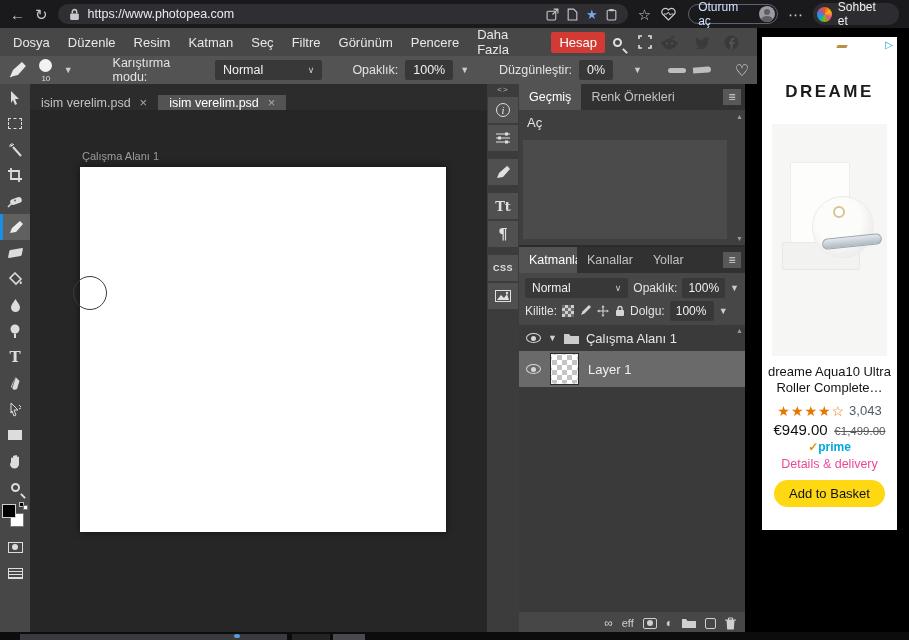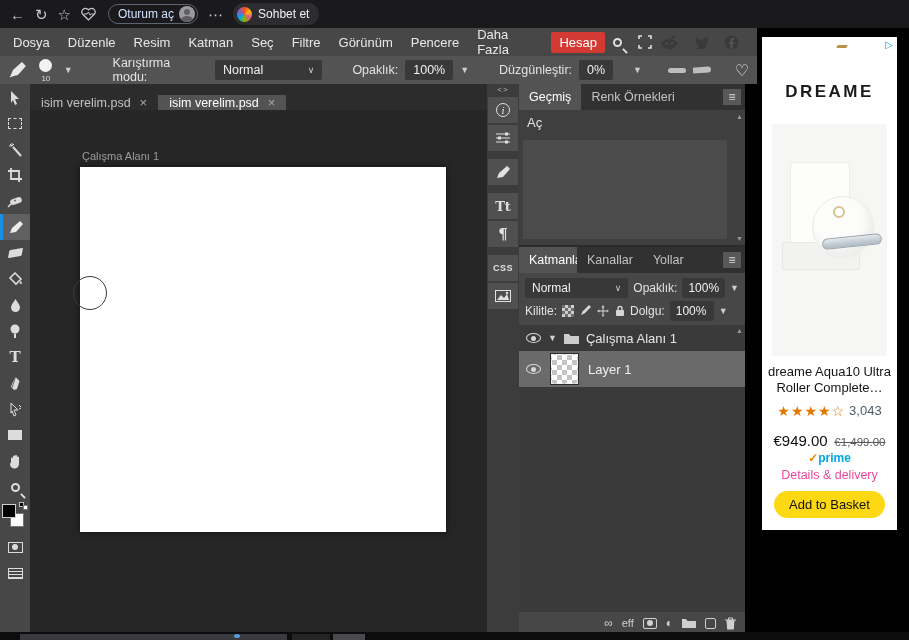--- a/index.html
+++ b/index.html
@@ -139,21 +139,21 @@
   .dock-base{position:absolute;left:10px;top:118px;width:78px;height:28px;background:#f2f2f0;border:1px solid #e8e8e6;border-radius:2px}
   .robot{position:absolute;left:40px;top:72px;width:62px;height:62px;background:#fcfcfb;border:1px solid #eaeae8;
          border-radius:50%;box-shadow:inset -5px -7px 10px rgba(0,0,0,.06)}
   .robot-dial{position:absolute;left:20px;top:9px;width:12px;height:12px;border-radius:50%;border:2px solid #d9c48e;background:#fff}
   .roller{position:absolute;left:50px;top:112px;width:60px;height:11px;border-radius:6px;
           background:linear-gradient(#e3e8ec,#aeb9c2);transform:rotate(-6deg);border:1px solid #9aa6af}
   .ad-title{padding:0 6px;font-size:13px;line-height:1.25;color:#131313;font-weight:normal}
   .ad-stars{margin-top:6px;display:flex;justify-content:center;gap:4px;align-items:center}
   .stars{color:#e77600;font-size:14px;letter-spacing:1px}
   .rcount{color:#4b5b66;font-size:13px}
-  .ad-price{margin-top:13px}
+  .ad-price{margin-top:2px}
   .price{font-size:15px;color:#0f1111}
   .oldprice{font-size:11.5px;color:#565959;text-decoration:line-through;margin-left:3px}
   .primerow{margin-top:2px;font-size:12px}
   .pcheck{color:#e88b00;font-weight:bold}
   .pword{color:#00a8e1;font-weight:bold}
   .delivery{margin-top:3px;color:#ec4899;font-size:12.5px}
   .cta{display:inline-block;margin-top:9px;background:#ffd814;border-radius:15px;padding:6px 15px;
        color:#0f1111;font-size:13px}
 
   
@@ -166,20 +166,40 @@
   svg{display:block}
 </style>
 </head>
 <body>
 
 <div class="screen">
 
   <div class="bbar">
     <span class="bicon">←</span>
     <span class="bicon">↻</span>
+    <div class="urlpill">
+      <svg class="pill-ic" viewBox="0 0 12 12">
+          <rect x="2" y="5" width="8" height="6" rx="1" fill="#c9c9cc"></rect>
+          <path d="M4 5V3.5a2 2 0 014 0V5" stroke="#c9c9cc" fill="none" stroke-width="1.4"></path>
+        </svg>
+      <span>https://www.photopea.com</span>
+      <span class="spacer"></span>
+      <svg class="pill-ic" viewBox="0 0 12 12">
+          <rect x="1" y="3" width="8" height="8" rx="1" fill="none" stroke="#c9c9cc"></rect>
+          <path d="M6 6l5-5M7 1h4v4" stroke="#c9c9cc" fill="none"></path>
+        </svg>
+      <svg class="pill-ic" viewBox="0 0 12 12">
+          <path d="M2 1h5l3 3v7H2z" fill="none" stroke="#c9c9cc"></path>
+        </svg>
+      <span class="star-blue">★</span>
+      <svg class="pill-ic" viewBox="0 0 12 12">
+          <rect x="2" y="2" width="8" height="9" rx="1" fill="none" stroke="#c9c9cc"></rect>
+          <rect x="4" y="1" width="4" height="2" fill="#c9c9cc"></rect>
+        </svg>
+    </div>
     <span class="bicon">☆</span>
     <svg width="15" height="14" viewBox="0 0 15 14">
         <path d="M7.5 13L1.5 7a3.6 3.6 0 015-5l1 1 1-1a3.6 3.6 0 015 5z" fill="none" stroke="#c9c9cc" stroke-width="1.2"></path>
         <path d="M3 7h3l1.5-2 1.5 3 1.5-1h2" stroke="#c9c9cc" fill="none"></path>
       </svg>
     <div class="signin">
       <span>Oturum aç</span>
       <span class="avatar"></span>
     </div>
     <span class="bicon">⋯</span>

